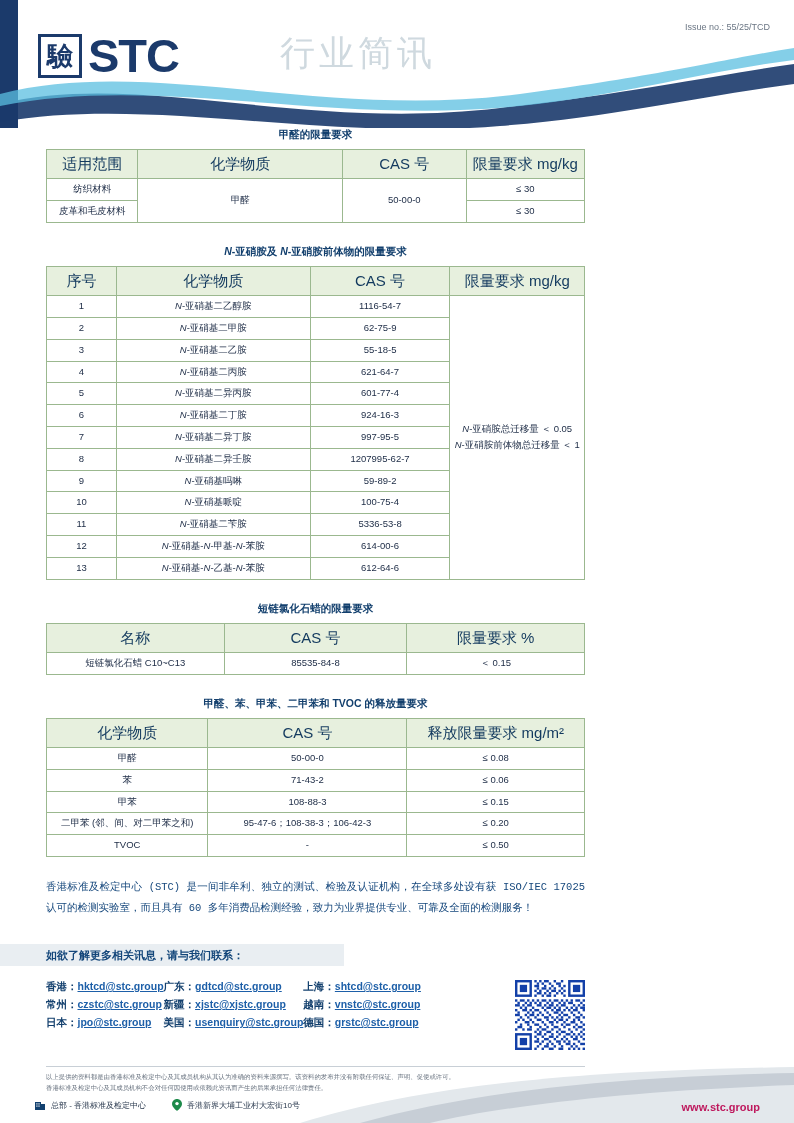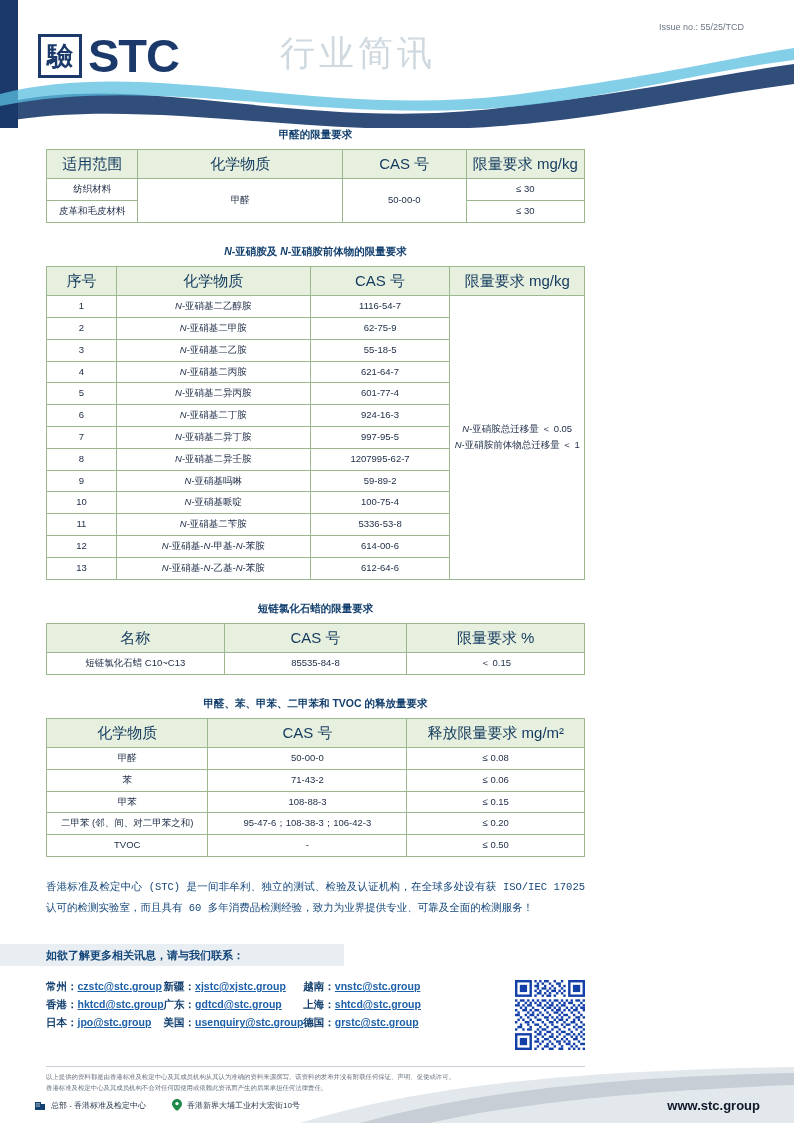--- a/index.html
+++ b/index.html
@@ -45,21 +45,21 @@
   .doc-title {
     position: absolute;
     left: 280px; top: 30px;
     font-size: 35px;
     letter-spacing: 4px;
     color: #cfd9df;
     font-weight: normal;
   }
   .issue-no {
     position: absolute;
-    right: 50px; top: 22px;
+    right: 24px; top: 22px;
     font-size: 9px;
     color: #6b7684;
   }
 
   
   .content {
     position: absolute;
     left: 0; top: 128px;
     width: 631px;
   }
@@ -171,22 +171,22 @@
     position: absolute;
     left: 34px; bottom: 12px;
     display: flex; align-items: center;
     font-size: 8px; color: #2b3a4f;
   }
   .footer-items .fi { display: flex; align-items: center; margin-right: 26px; }
   .footer-items .fi .gi { margin-right: 5px; display:flex; }
   .footer-url {
     position: absolute;
     right: 34px; bottom: 10px;
-    font-size: 13px; font-weight: bold;
-    color: #0f172a;
+    font-size: 11px; font-weight: bold;
+    color: #be185d;
   }
 </style>
 </head>
 <body>
 
 <div class="header">
   <svg class="header-swoosh" viewBox="0 0 794 128" preserveAspectRatio="none">
     <rect x="0" y="0" width="18" height="128" fill="#1b3a6b"></rect>
     <path d="M0 104 C 140 70, 300 132, 500 108 C 640 92, 720 74, 794 64 L794 84 C 700 96, 620 116, 500 126 C 320 141, 150 96, 0 122 Z" fill="#1b3a6b" opacity="0.9"></path>
     <path d="M0 94 C 150 56, 320 120, 520 94 C 660 76, 730 58, 794 48 L794 60 C 700 72, 630 94, 520 106 C 330 126, 160 74, 0 106 Z" fill="#5bbfe0" opacity="0.75"></path>
@@ -388,34 +388,34 @@
 
   <div class="contact-head">
     <div class="bar"></div>
     <div class="txt">如欲了解更多相关讯息，请与我们联系：</div>
   </div>
 
   <div class="contacts">
     <table class="ctable">
       <tbody>
           <tr>
+        <td class="clbl">香港：</td>
+        <td class="cmail">hktcd@stc.group</td>
+        <td class="clbl">广东：</td>
+        <td class="cmail">gdtcd@stc.group</td>
+        <td class="clbl">上海：</td>
+        <td class="cmail">shtcd@stc.group</td>
+      </tr>
+      <tr>
         <td class="clbl">常州：</td>
         <td class="cmail">czstc@stc.group</td>
         <td class="clbl">新疆：</td>
         <td class="cmail">xjstc@xjstc.group</td>
         <td class="clbl">越南：</td>
         <td class="cmail">vnstc@stc.group</td>
-      </tr>
-      <tr>
-        <td class="clbl">香港：</td>
-        <td class="cmail">hktcd@stc.group</td>
-        <td class="clbl">广东：</td>
-        <td class="cmail">gdtcd@stc.group</td>
-        <td class="clbl">上海：</td>
-        <td class="cmail">shtcd@stc.group</td>
       </tr>
       <tr>
         <td class="clbl">日本：</td>
         <td class="cmail">jpo@stc.group</td>
         <td class="clbl">美国：</td>
         <td class="cmail">usenquiry@stc.group</td>
         <td class="clbl">德国：</td>
         <td class="cmail">grstc@stc.group</td>
       </tr>
     </tbody>

